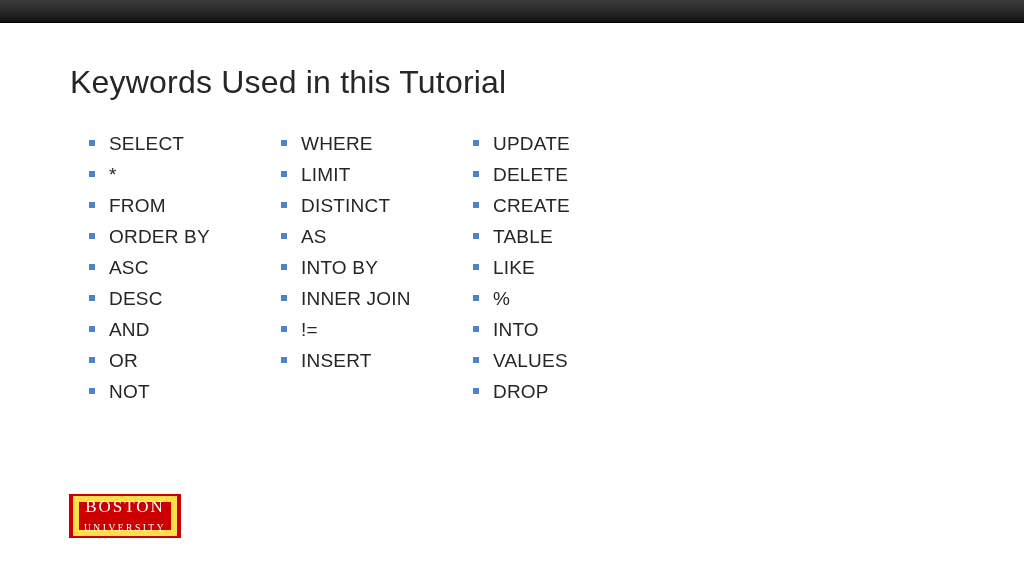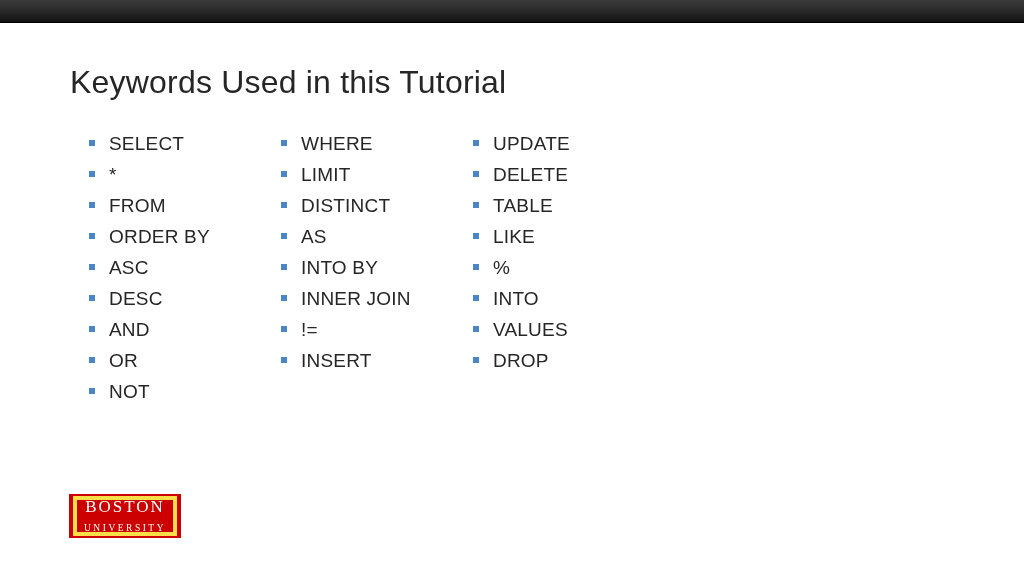--- a/index.html
+++ b/index.html
@@ -74,21 +74,21 @@
     background: #cc0000;
     box-sizing: border-box;
     display: flex;
     flex-direction: column;
     align-items: center;
     justify-content: center;
     color: #ffffff;
     padding: 2px 4px;
   }
   .logo-inner {
-    border: 4px solid #fde047;
+    border: 6px solid #fde047;
     width: 100%;
     height: 100%;
     box-sizing: border-box;
     display: flex;
     flex-direction: column;
     align-items: center;
     justify-content: center;
     line-height: 1;
   }
   .logo-line1 {
@@ -136,20 +136,21 @@
         <li>INTO BY</li>
         <li>INNER JOIN</li>
         <li>!=</li>
         <li>INSERT</li>
       </ul>
     </div>
     <div class="col">
       <ul class="kw">
         <li>UPDATE</li>
         <li>DELETE</li>
+        <li>CREATE</li>
         <li>TABLE</li>
         <li>LIKE</li>
         <li> %</li>
         <li>INTO</li>
         <li>VALUES</li>
         <li>DROP</li>
       </ul>
     </div>
   </div>
 

